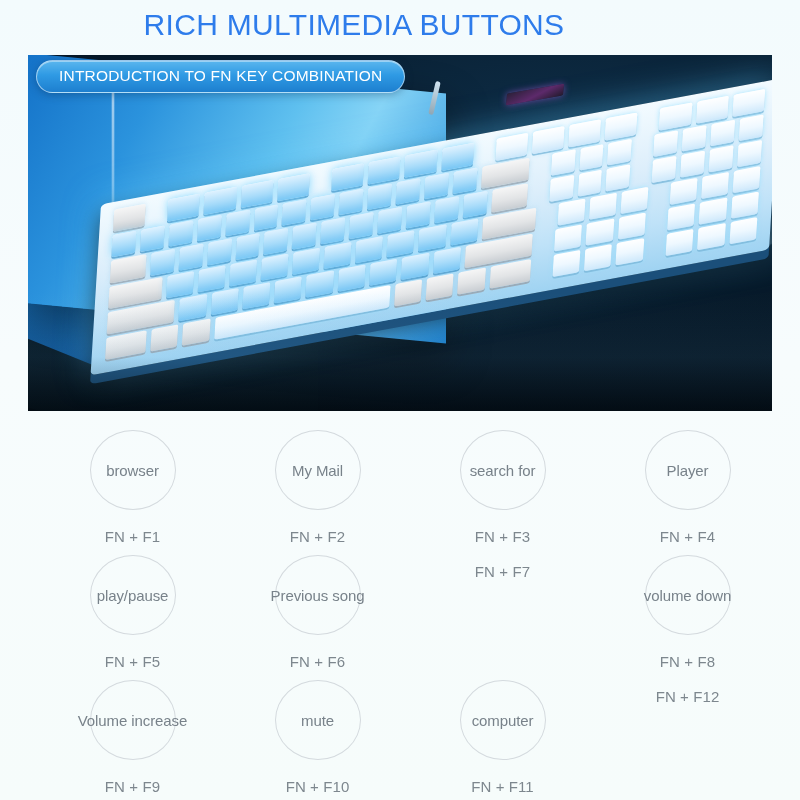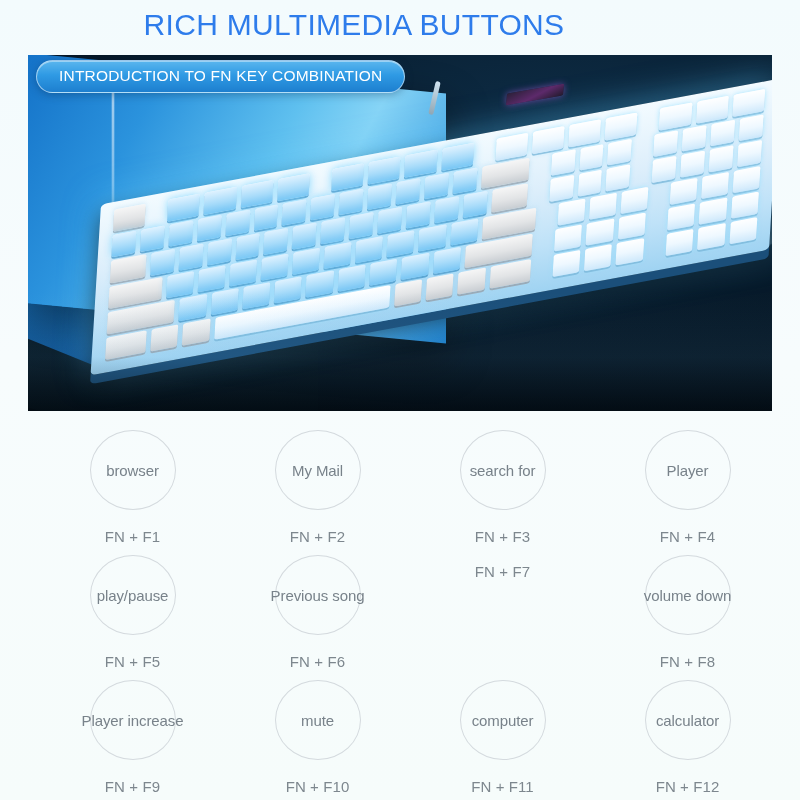--- a/index.html
+++ b/index.html
@@ -439,40 +439,37 @@
 
     <div class="cell">
       <div class="circle">
         <span class="circle-label">volume down</span>
       </div>
       <div class="combo">FN + F8</div>
     </div>
 
     <div class="cell">
       <div class="circle">
-        <span class="circle-label">Player increase</span>
+        <span class="circle-label">Volume increase</span>
       </div>
       <div class="combo">FN + F9</div>
     </div>
 
     <div class="cell">
       <div class="circle">
         <span class="circle-label">mute</span>
       </div>
       <div class="combo">FN + F10</div>
     </div>
 
     <div class="cell">
       <div class="circle">
         <span class="circle-label">computer</span>
       </div>
       <div class="combo">FN + F11</div>
     </div>
 
     <div class="cell">
-      <div class="circle">
-        <span class="circle-label">calculator</span>
-      </div>
       <div class="combo">FN + F12</div>
     </div>
 
   </div>
 </div>
 
 </body></html>

